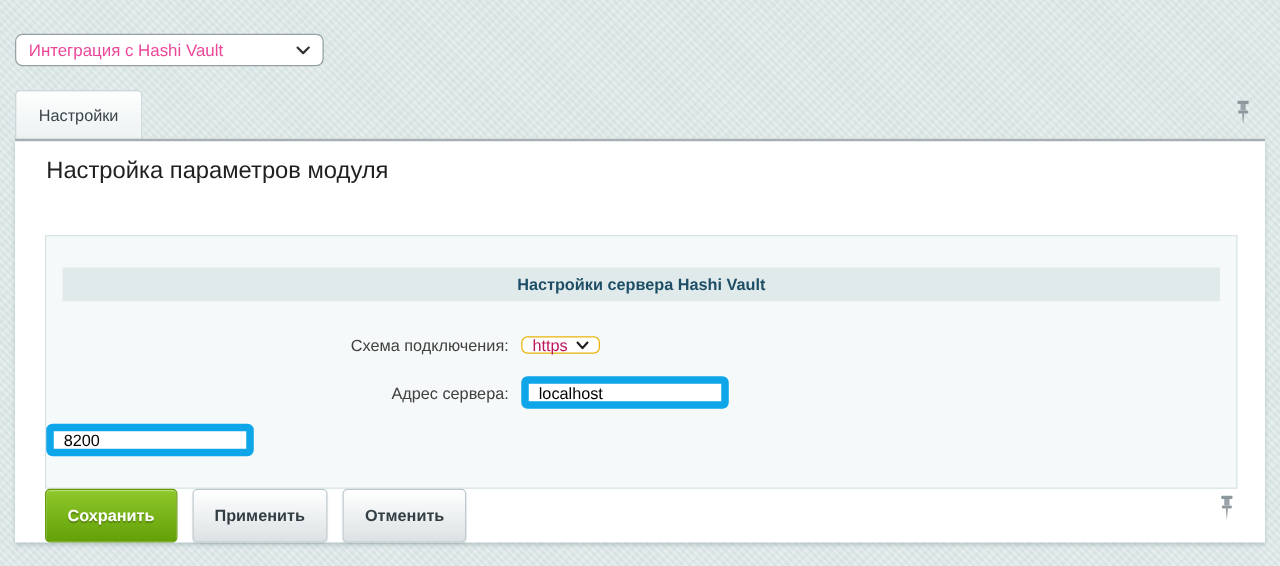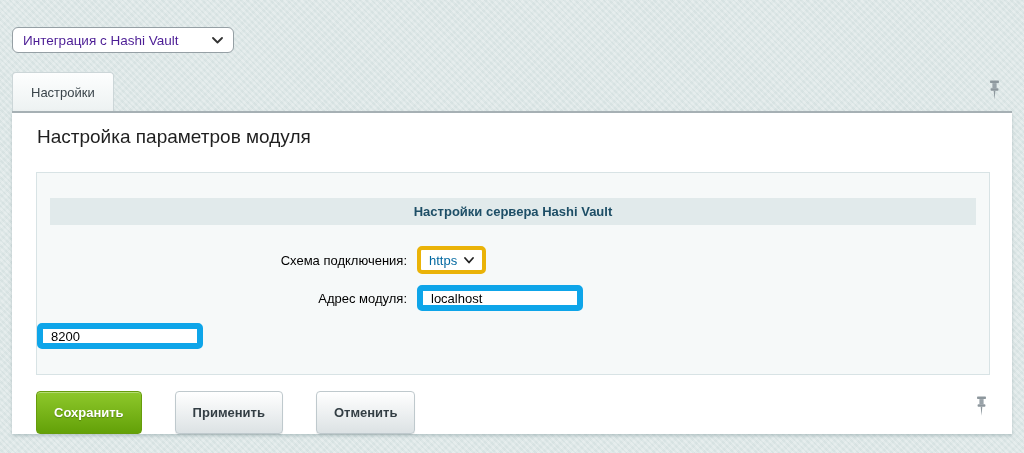--- a/index.html
+++ b/index.html
@@ -9,24 +9,24 @@
   .screen {
     position:relative; width:1024px; height:453px; overflow:hidden;
     background-color:#dee8e8;
     background-image:
       repeating-linear-gradient(45deg, rgba(255,255,255,0.16) 0 2px, rgba(140,165,165,0.05) 2px 4px),
       repeating-linear-gradient(-45deg, rgba(255,255,255,0.10) 0 3px, rgba(140,165,165,0.04) 3px 6px);
   }
 
   
   .module-select {
-    position:absolute; left:12px; top:27px; width:222px; height:26px;
+    position:absolute; left:12px; top:27px; width:247px; height:26px;
     background:#fff; border:1px solid #959fa4; border-radius:6px;
     display:flex; align-items:center; justify-content:space-between;
-    padding:0 10px; font-size:13.5px; color:#4c1d95; cursor:pointer;
+    padding:0 10px; font-size:13.5px; color:#ec4899; cursor:pointer;
   }
   .chev { display:inline-block; line-height:0; }
 
   
   .tab {
     position:absolute; left:12px; top:72px; height:39px;
     background:linear-gradient(#fdfefe, #edf2f2);
     border:1px solid #ccd6d8; border-bottom:none;
     border-radius:4px 4px 0 0;
     padding:0 18px; display:flex; align-items:center;
@@ -44,39 +44,39 @@
   }
   .pin-bottom { left:963px; top:283px; }
 
   .title {
     position:absolute; left:25px; top:13px;
     font-size:19px; font-weight:normal; color:#1f1f1f;
   }
 
   
   .form-box {
-    position:absolute; left:24px; top:59px; width:954px; height:203px;
+    position:absolute; left:24px; top:75px; width:954px; height:203px;
     background:#f6f9f9; border:1px solid #d8e3e5;
   }
   .section-header {
     margin:25px 13px 0 13px; height:27px;
     background:#e1eaeb; text-align:center; line-height:27px;
     font-size:13px; font-weight:bold; color:#1d4e66;
   }
   .rows { margin-top:22px; }
   .row { display:flex; align-items:center; height:26px; margin-bottom:12px; }
   .row-label {
     width:380px; text-align:right; padding-right:10px;
-    font-size:13px; color:#000000;
+    font-size:13px; color:#404040;
   }
   .field { display:flex; align-items:center; }
   .select-control {
-    height:28px; display:inline-flex; align-items:center; gap:7px;
-    background:#fff; border:4px solid #eab308; border-radius:5px;
-    padding:0 8px; font-size:13px; color:#0369a1; cursor:pointer;
+    height:14px; display:inline-flex; align-items:center; gap:7px;
+    background:#fff; border:1px solid #eab308; border-radius:5px;
+    padding:0 8px; font-size:13px; color:#be185d; cursor:pointer;
   }
   .text-input {
     width:166px; height:26px; background:#fff;
     border:6px solid #0ea5e9; border-radius:5px;
     padding:0 8px; font-size:13px; color:#000;
     font-family:"Liberation Sans", sans-serif; outline:none;
   }
 
   
   .buttons { position:absolute; left:24px; top:278px; display:flex; gap:12px; }
@@ -89,21 +89,20 @@
   .btn-save {
     background:linear-gradient(#8ec82b, #63a108);
     border:1px solid #669c0b; color:#fff;
     text-shadow:0 1px 1px rgba(0,0,0,0.25);
     box-shadow:inset 0 1px 0 rgba(255,255,255,0.35);
   }
   .btn-gray {
     background:linear-gradient(#ffffff, #dce2e4);
     border:1px solid #bfc9cd; color:#333e44;
     box-shadow:0 1px 1px rgba(0,0,0,0.08);
-    margin-left:21px;
   }
 </style>
 </head>
 <body>
 
 <div class="screen">
 
   <div class="module-select">
     <span>Интеграция с Hashi Vault</span>
     <span class="chev">
@@ -143,21 +142,21 @@
               <span class="chev">
                 <svg width="10" height="7" viewBox="0 0 10 7">
                     <polyline points="1,1 5,5.5 9,1" fill="none" stroke="#222" stroke-width="1.8" stroke-linecap="round" stroke-linejoin="round"></polyline>
                   </svg>
               </span>
             </div>
           </div>
         </div>
 
         <div class="row">
-          <div class="row-label">Адрес модуля:</div>
+          <div class="row-label">Адрес сервера:</div>
           <div class="field">
             <input type="text" class="text-input" value="localhost" style="">
           </div>
         </div>
 
         <div class="row">
           <div class="field">
             <input type="text" class="text-input" value="8200" style="">
           </div>
         </div>

